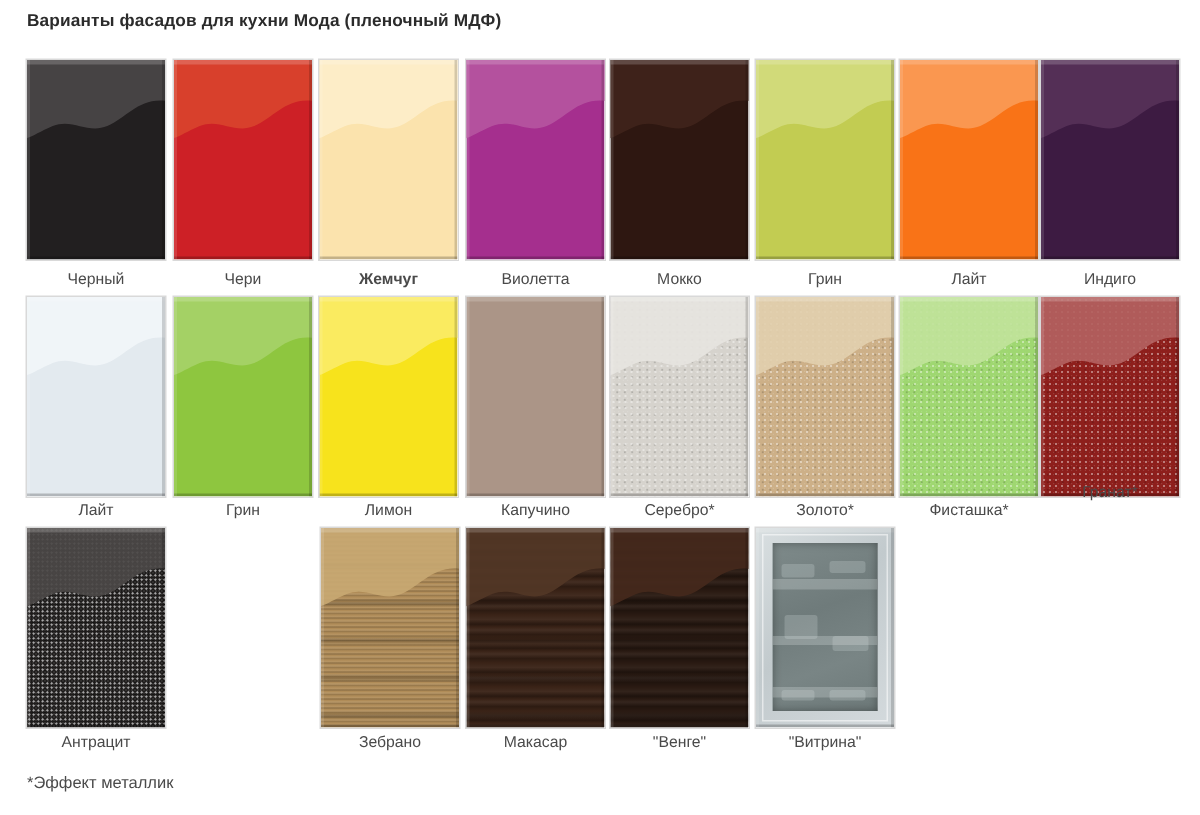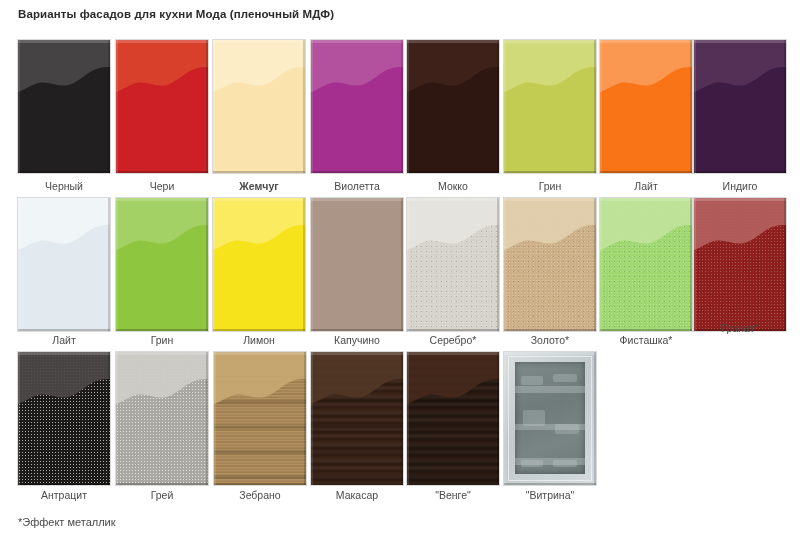--- a/index.html
+++ b/index.html
@@ -417,34 +417,20 @@
         <div class="speckle heavy"></div>
         <svg class="gloss" viewBox="0 0 100 100" preserveAspectRatio="none">
           <path d="M0,0 L100,0 L100,22 C80,20 72,30 58,34 C44,38 34,30 20,34 C10,37 4,40 0,40 Z" fill="#4b4846" opacity="0.92"></path>
         </svg>
         <div class="edge-top"></div>
         <div class="edge-bottom"></div>
         <div class="edge-left"></div>
         <div class="edge-right"></div>
       </div>
       <div class="swatch-label" style="top: 137px;">Антрацит</div>
-    </div>
-    <div class="swatch-cell" style="left: 116px; top: 352px;">
-      <div class="swatch">
-        <div class="base" style="background: rgb(170, 168, 163);"></div>
-        <div class="speckle heavy"></div>
-        <svg class="gloss" viewBox="0 0 100 100" preserveAspectRatio="none">
-          <path d="M0,0 L100,0 L100,22 C80,20 72,30 58,34 C44,38 34,30 20,34 C10,37 4,40 0,40 Z" fill="#cfcdc8" opacity="0.92"></path>
-        </svg>
-        <div class="edge-top"></div>
-        <div class="edge-bottom"></div>
-        <div class="edge-left"></div>
-        <div class="edge-right"></div>
-      </div>
-      <div class="swatch-label" style="top: 137px;">Грей</div>
     </div>
     <div class="swatch-cell" style="left: 214px; top: 352px;">
       <div class="swatch">
         <div class="base" style="background: rgb(176, 140, 88);"></div>
         <div class="woodband"></div>
         <div class="woodgrain"></div>
         <svg class="gloss" viewBox="0 0 100 100" preserveAspectRatio="none">
           <path d="M0,0 L100,0 L100,22 C80,20 72,30 58,34 C44,38 34,30 20,34 C10,37 4,40 0,40 Z" fill="#c8a872" opacity="0.92"></path>
         </svg>
         <div class="edge-top"></div>

